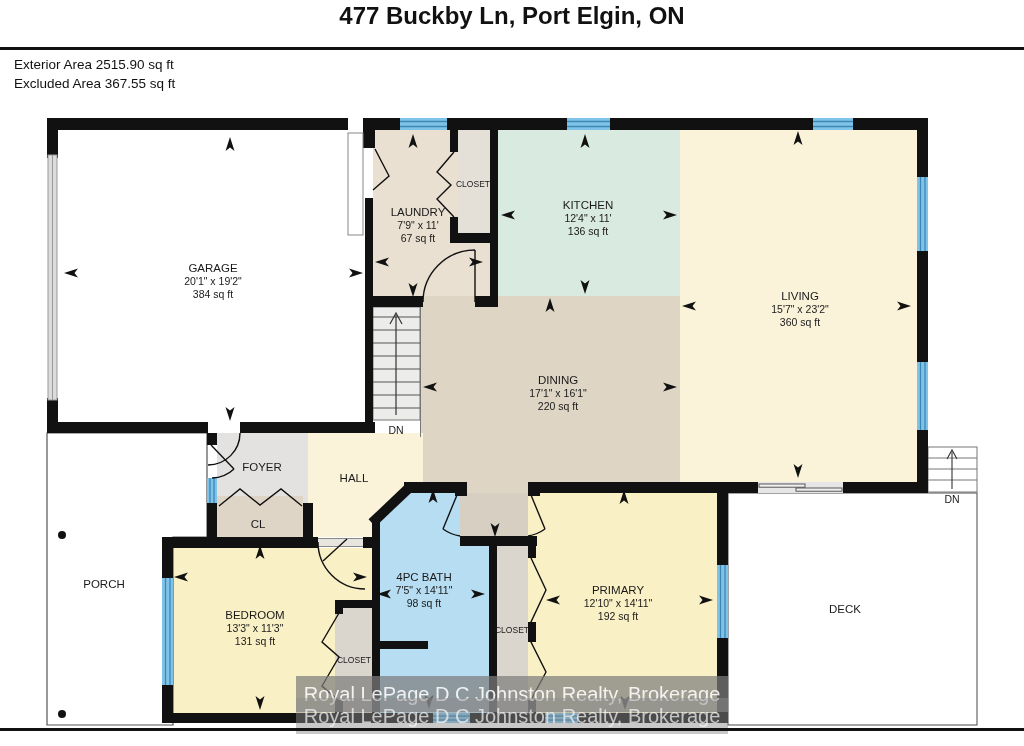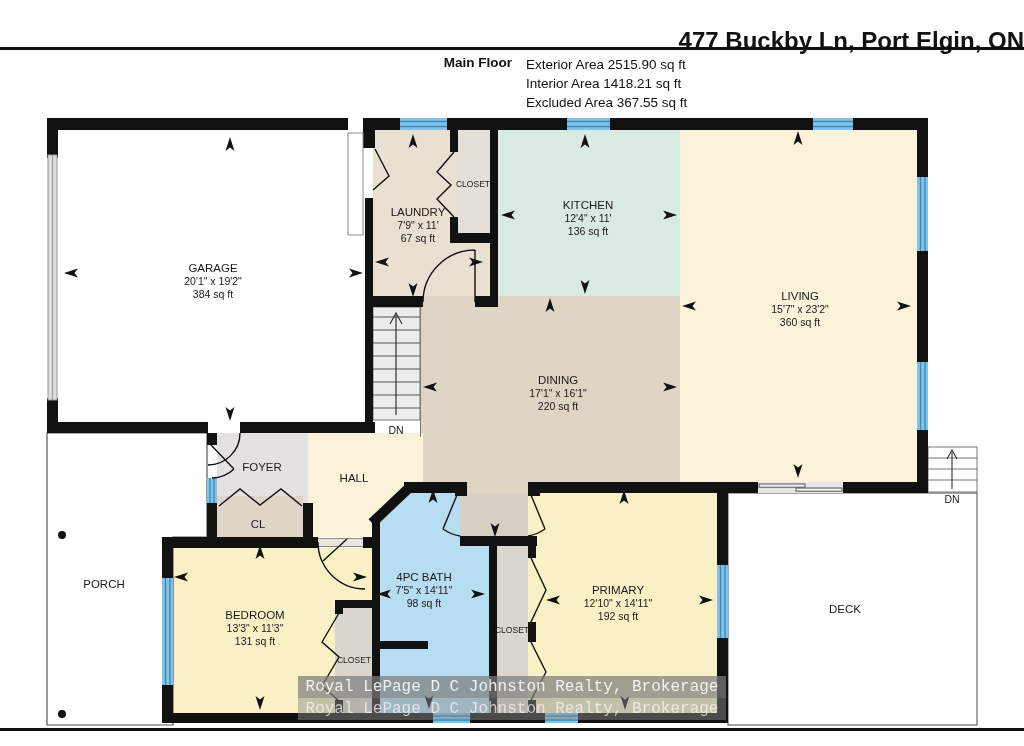--- a/index.html
+++ b/index.html
@@ -1,49 +1,47 @@
 <!DOCTYPE html>
 <html><head>
 <meta charset="utf-8">
 <style>
   html,body{margin:0;padding:0;background:#fff;width:1024px;height:746px;position:relative;font-family:"Liberation Sans",sans-serif;}
   #hdr{position:absolute;top:0;left:0;width:1024px;}
-  #title{text-align:right;font-size:24px;font-weight:bold;padding-top:27px;color:#111;}
+  #title{text-align:center;font-size:24px;font-weight:bold;padding-top:2px;color:#111;}
   #rule-top{position:absolute;top:47px;left:0;width:1024px;height:2.5px;background:#111;}
   #rule-bottom{position:absolute;top:728px;left:0;width:1024px;height:2.5px;background:#111;}
   #stats{position:absolute;top:55px;left:0;width:1024px;font-size:13.5px;color:#111;}
   #stats .row{display:flex;}
   #floorlabel{width:512px;text-align:right;font-weight:bold;padding-top:0px;}
   #statlines{padding-left:14px;line-height:19px;}
   svg{position:absolute;top:0;left:0;}
   text{font-family:"Liberation Sans",sans-serif;fill:#1a1a1a;}
   .rname{font-size:11.5px;}
   .rdim{font-size:10.5px;}
   .rsmall{font-size:8.5px;}
   .dn{font-size:10.5px;}
   .wm{position:absolute;left:0;width:1024px;text-align:center;pointer-events:none;}
-  .wm span{display:inline-block;font-size:16px;padding:0 8px;line-height:22px;font-family:Liberation Mono, monospace;}
+  .wm span{display:inline-block;font-size:20px;padding:7px 8px;line-height:22px;}
   #wm1{top:676px;}
   #wm2{top:698px;}
   #wm1 span{background:rgba(125,125,125,.72);color:rgba(250,250,250,.92);}
   #wm2 span{background:rgba(140,140,140,.48);color:rgba(250,250,250,.70);}
 </style>
 </head>
 <body>
 
 <div id="hdr">
   <div id="title">477 Buckby Ln, Port Elgin, ON</div>
 </div>
 <div id="rule-top"></div>
 <div id="stats">
   <div class="row">
-    <div id="floorlabel">Main Floor</div>
     <div id="statlines">
       <div>Exterior Area 2515.90 sq ft</div>
-      <div>Interior Area 1418.21 sq ft</div>
       <div>Excluded Area 367.55 sq ft</div>
     </div>
   </div>
 </div>
 
 <svg width="1024" height="746" viewBox="0 0 1024 746">
 
   <g>
     <rect x="58" y="130" width="307" height="292" fill="#ffffff"></rect>
     <rect x="373" y="130" width="117" height="167" fill="#e9e0d1"></rect>

